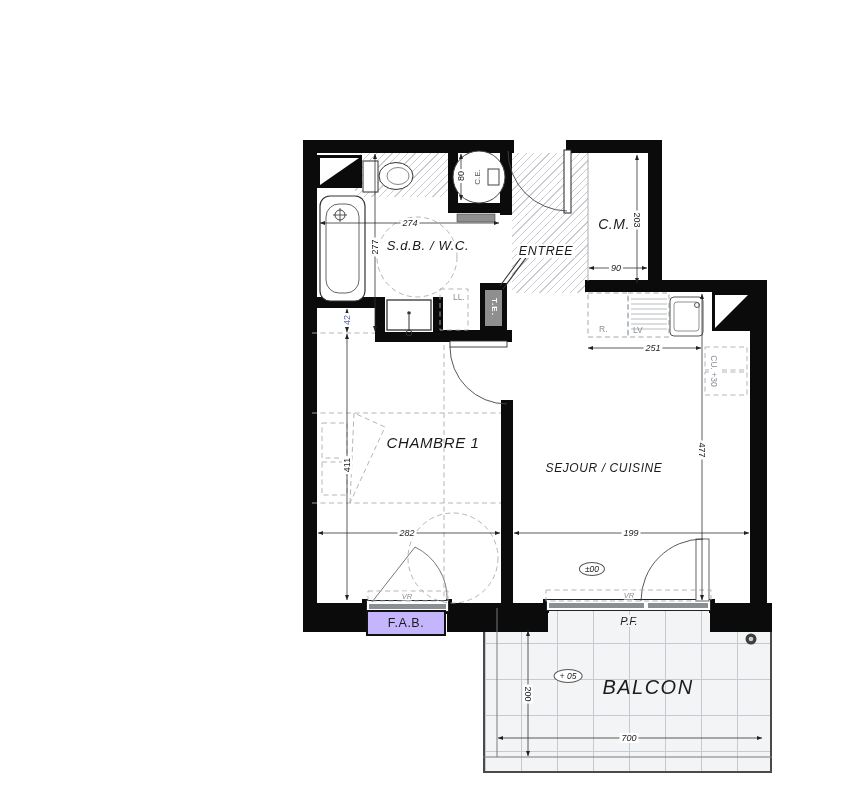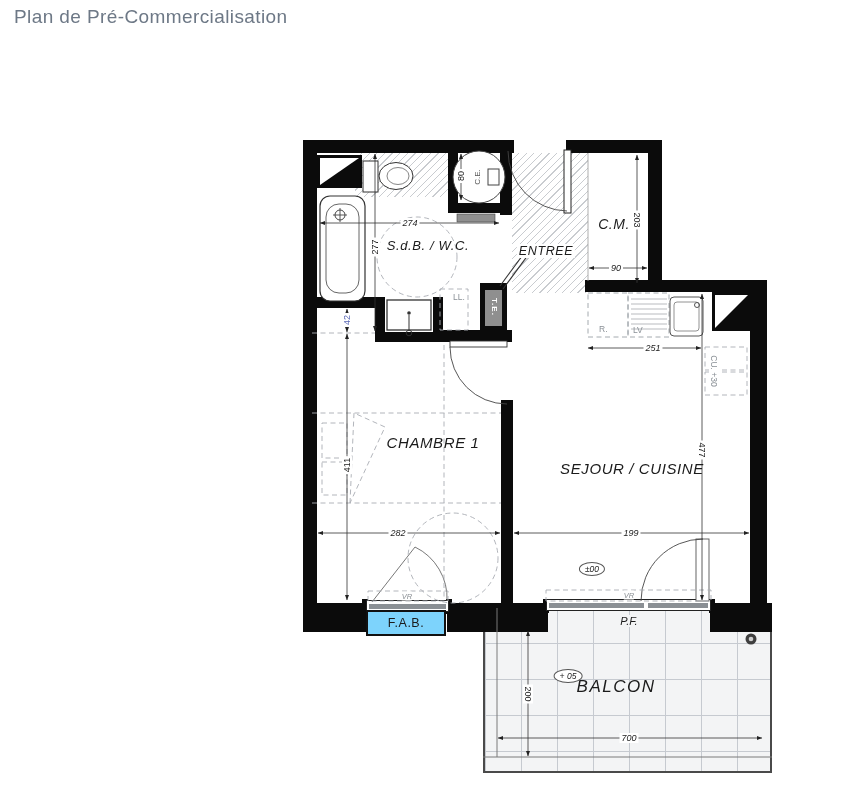--- a/index.html
+++ b/index.html
@@ -12,41 +12,40 @@
            background-color:#f3f4f5;
            background-image:repeating-linear-gradient(to right,#c6cad0 0 1px,transparent 1px 36px),
                             repeating-linear-gradient(to bottom,#c6cad0 0 1px,transparent 1px 36px);
            border:2px solid #4a4a4a;box-sizing:border-box;}
   .gaine{position:absolute;background:#fff;border:3px solid #0b0b0b;box-sizing:border-box;}
   .gaine-tri{position:absolute;left:0;top:0;right:0;bottom:0;background:#0b0b0b;
              clip-path:polygon(100% 0,100% 100%,0 100%);}
   .win{position:absolute;background:#fff;border:1px solid #222;box-sizing:border-box;}
   .winbar{position:absolute;height:5px;background:#8a8f94;}
   .te-inner{position:absolute;left:485px;top:290px;width:17px;height:36px;background:#8f8f8f;}
-  .fab-box{position:absolute;left:366px;top:610px;width:80px;height:26px;background:#7dd3fc;
+  .fab-box{position:absolute;left:366px;top:610px;width:80px;height:26px;background:#c4b5fd;
            border:2px solid #111;box-sizing:border-box;display:flex;align-items:center;
            justify-content:center;font-size:12.5px;color:#1b1b1b;letter-spacing:.5px;}
   .lbl{position:absolute;color:#1b1b1b;white-space:nowrap;}
   .cc{transform:translate(-50%,-50%);font-style:italic;}
   .rcw{transform:translate(-50%,-50%) rotate(90deg);}
   .rccw{transform:translate(-50%,-50%) rotate(-90deg);}
   .room{font-size:14px;letter-spacing:.6px;}
   .dim{font-size:9px;color:#222;background:#fff;padding:0 2px;line-height:10px;}
   .small-lbl{font-size:8.5px;color:#8a9096;background:#fff;padding:0 1px;}
   .oval{border:1px solid #555;border-radius:50%;padding:1px 5px;font-size:8.5px;
         font-style:italic;background:#fff;color:#222;}
   .title{position:absolute;left:14px;top:6px;font-size:19px;color:#6d7886;letter-spacing:.4px;}
   svg.lines{position:absolute;left:0;top:0;pointer-events:none;}
 </style>
 </head>
 <body>
 
 <div class="stage">
 
-  <span class="title">Plan de Pré-Commercialisation</span>
 
   <div class="hatch" style="left:512px;top:153px;width:76px;height:140px"></div>
   <div class="hatch" style="left:355px;top:153px;width:103px;height:44px"></div>
 
   <div class="balcony"></div>
 
   <div class="wall" style="left:303px;top:140px;width:211px;height:13px"></div>
   <div class="wall" style="left:566px;top:140px;width:96px;height:13px"></div>
   <div class="wall" style="left:303px;top:140px;width:14px;height:492px"></div>
   <div class="wall" style="left:648px;top:140px;width:14px;height:152px"></div>
@@ -189,22 +188,22 @@
       <line x1="528" y1="631" x2="528" y2="756"></line>
       <line x1="498" y1="738" x2="762" y2="738"></line>
       <line x1="461" y1="154" x2="461" y2="200"></line>
     </g>
   </svg>
 
   <span class="lbl room cc" style="left:428px;top:245px;font-size:13px">S.d.B. / W.C.</span>
   <span class="lbl room cc" style="left:546px;top:251px;font-size:12.5px;background:#fff;padding:0 2px">ENTREE</span>
   <span class="lbl cc" style="left:614px;top:224px;font-size:14px;letter-spacing:.5px">C.M.</span>
   <span class="lbl room cc" style="left:433px;top:442px;font-size:15px">CHAMBRE 1</span>
-  <span class="lbl room cc" style="left:632px;top:468px;font-size:15px">SEJOUR / CUISINE</span>
-  <span class="lbl cc" style="left:616px;top:687px;font-size:17px;letter-spacing:1.5px">BALCON</span>
+  <span class="lbl room cc" style="left:604px;top:468px;font-size:12px">SEJOUR / CUISINE</span>
+  <span class="lbl cc" style="left:648px;top:687px;font-size:20px;letter-spacing:1.5px">BALCON</span>
 
   <div class="fab-box">
     <span>F.A.B.</span>
   </div>
   <span class="lbl cc" style="left:629px;top:621px;font-size:11px;background:#f3f4f5;padding:0 2px">P.F.</span>
   <span class="lbl rcw" style="left:494px;top:307px;font-size:8px;color:#fff;font-weight:bold;letter-spacing:1px">T.E.</span>
   <span class="lbl small-lbl" style="left:452px;top:292px;background:none">LL.</span>
   <span class="lbl cc" style="left:407px;top:596px;font-size:7.5px;color:#8a8f94;background:#fff">VR</span>
   <span class="lbl cc" style="left:629px;top:595px;font-size:7.5px;color:#8a8f94;background:#fff">VR</span>
   <span class="lbl rcw small-lbl" style="left:714px;top:371px">CU. +30</span>
@@ -213,21 +212,21 @@
   <span class="lbl rccw" style="left:477px;top:177px;font-size:8px;color:#555">C.E.</span>
   <span class="lbl oval cc" style="left:592px;top:569px">±00</span>
   <span class="lbl oval cc" style="left:568px;top:676px">+ 05</span>
 
   <span class="lbl dim cc" style="left:410px;top:223px">274</span>
   <span class="lbl dim rccw" style="left:375px;top:247px">277</span>
   <span class="lbl dim rcw" style="left:637px;top:220px">203</span>
   <span class="lbl dim cc" style="left:616px;top:268px">90</span>
   <span class="lbl dim rccw" style="left:347px;top:320px;color:#5a68b5">42</span>
   <span class="lbl dim rccw" style="left:347px;top:465px">411</span>
-  <span class="lbl dim cc" style="left:398px;top:533px">282</span>
+  <span class="lbl dim cc" style="left:407px;top:533px">282</span>
   <span class="lbl dim cc" style="left:653px;top:348px">251</span>
   <span class="lbl dim rcw" style="left:702px;top:450px">477</span>
   <span class="lbl dim cc" style="left:631px;top:533px">199</span>
   <span class="lbl dim rcw" style="left:528px;top:694px">200</span>
   <span class="lbl dim cc" style="left:629px;top:738px">700</span>
   <span class="lbl dim rccw" style="left:461px;top:176px">80</span>
 
 </div>
 
 </body></html>

